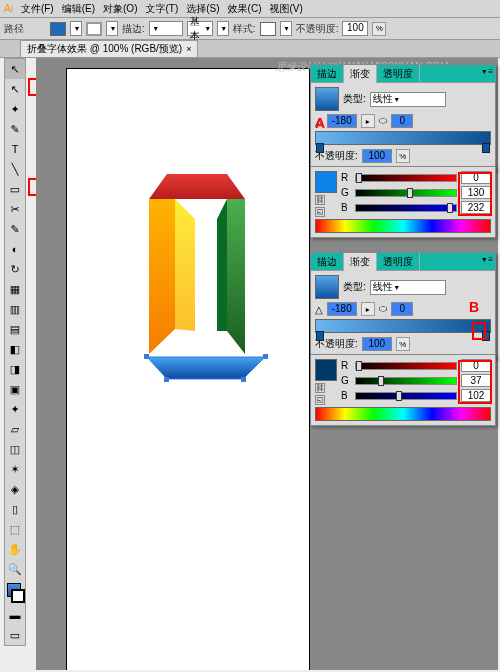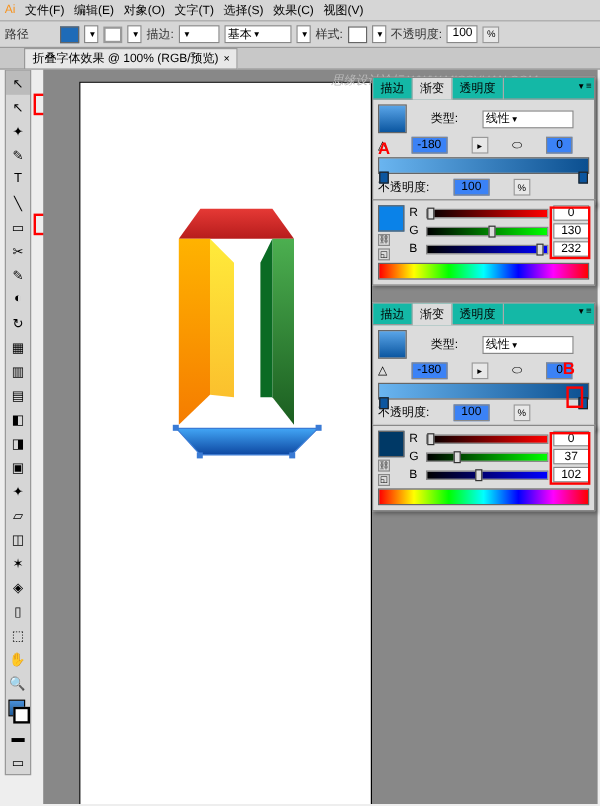--- a/index.html
+++ b/index.html
@@ -28,21 +28,21 @@
 .canvas-area{position:absolute;left:34px;top:0;right:0;bottom:0;background:#888;overflow:hidden}
 .artboard{position:absolute;left:30px;top:10px;width:244px;height:640px;background:#fff;border:1px solid #000}
 .watermark{position:absolute;top:2px;right:50px;color:#bbb;font-size:10px;font-style:italic}
 .panel{position:absolute;background:#dcdcdc;border:1px solid #888;box-shadow:2px 2px 3px rgba(0,0,0,.3);z-index:20}
 .panel-tabs{background:#14b8a6;height:18px;display:flex;border-bottom:1px solid #999;align-items:center}
 .ptab{padding:2px 6px;border-right:1px solid #aaa}
 .ptab.on{background:#dcdcdc}
 .panel-mini{position:absolute;right:2px;top:2px;display:flex;gap:2px}
 .panel-mini span{font-size:8px}
 .panel-body{padding:4px}
-.prow{display:flex;align-items:center;gap:20px;margin-bottom:3px}
+.prow{display:flex;align-items:center;gap:4px;margin-bottom:3px}
 .grad-sw{width:24px;height:24px;border:1px solid #666;background:linear-gradient(#5aa5e8,#0b56a0)}
 .grad-strip{height:14px;background:linear-gradient(to right,#6ab5f0,#0b4f90);border:1px solid #666;position:relative;margin:2px 0 4px 0}
 .grad-stop{width:8px;height:10px;background:#0b56a0;border:1px solid #222;position:absolute;top:11px}
 .grad-stop.l{left:0}
 .grad-stop.r{right:0}
 .num-in{background:#3b82f6;border:1px solid #888;width:30px;height:14px;text-align:center}
 .color-sw{width:22px;height:22px;border:1px solid #666}
 .slider-row{display:flex;align-items:center;gap:4px;margin-bottom:2px}
 .slider-row .lbl{width:10px}
 .slider-track{flex:1;height:8px;border:1px solid #888;position:relative}
@@ -72,21 +72,21 @@
 
 <div class="optbar">
   <span class="opt-label">路径</span>
   <span style="width:18px"></span>
   <div class="swatch" style="background:#1e6bb8"></div>
   <div class="dropdown"></div>
   <div class="swatch" style="background:#fff;border:2px solid #999"></div>
   <div class="dropdown"></div>
   <span class="opt-label">描边:</span>
   <div class="dropdown" style="width:34px"></div>
-  <div class="dropdown" style="width:56px">基本</div>
+  <div class="dropdown" style="width:26px">基本</div>
   <div class="dropdown"></div>
   <span class="opt-label">样式:</span>
   <div class="swatch" style="background:#fff"></div>
   <div class="dropdown"></div>
   <span class="opt-label">不透明度:</span>
   <div class="pct">100</div>
   <div class="btn-sm">%</div>
 </div>
 
 <div class="tabbar">

